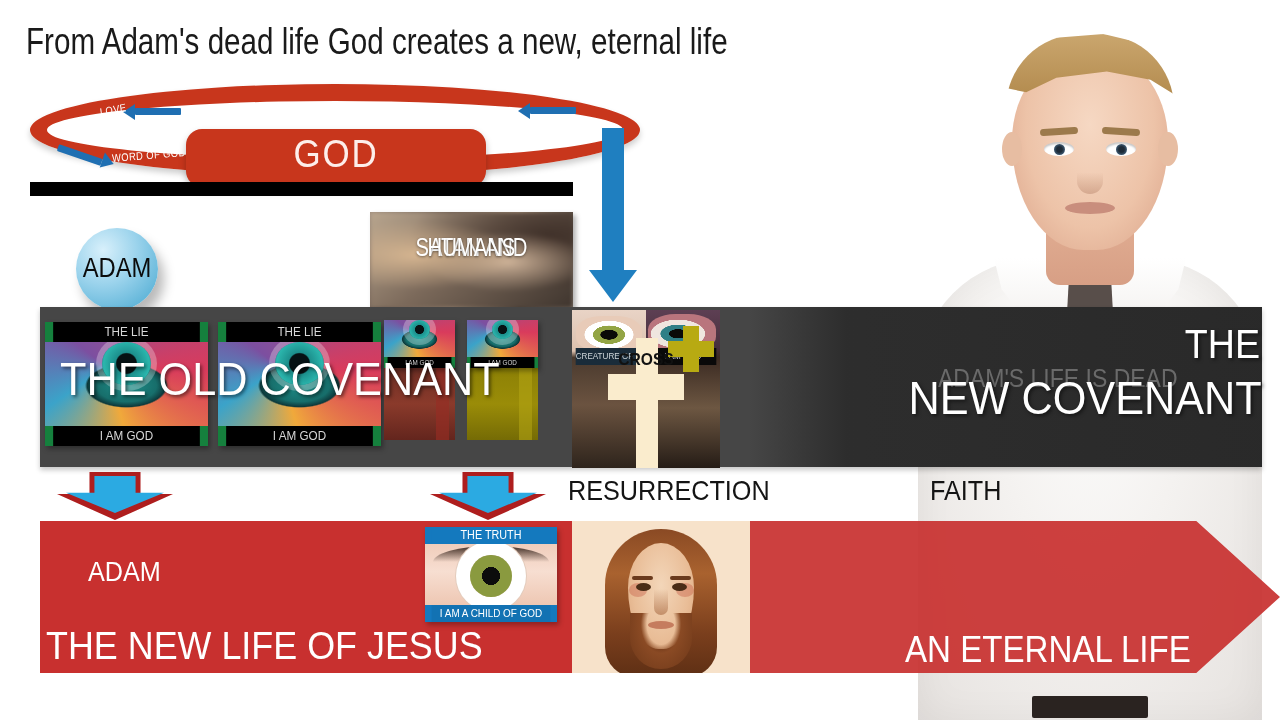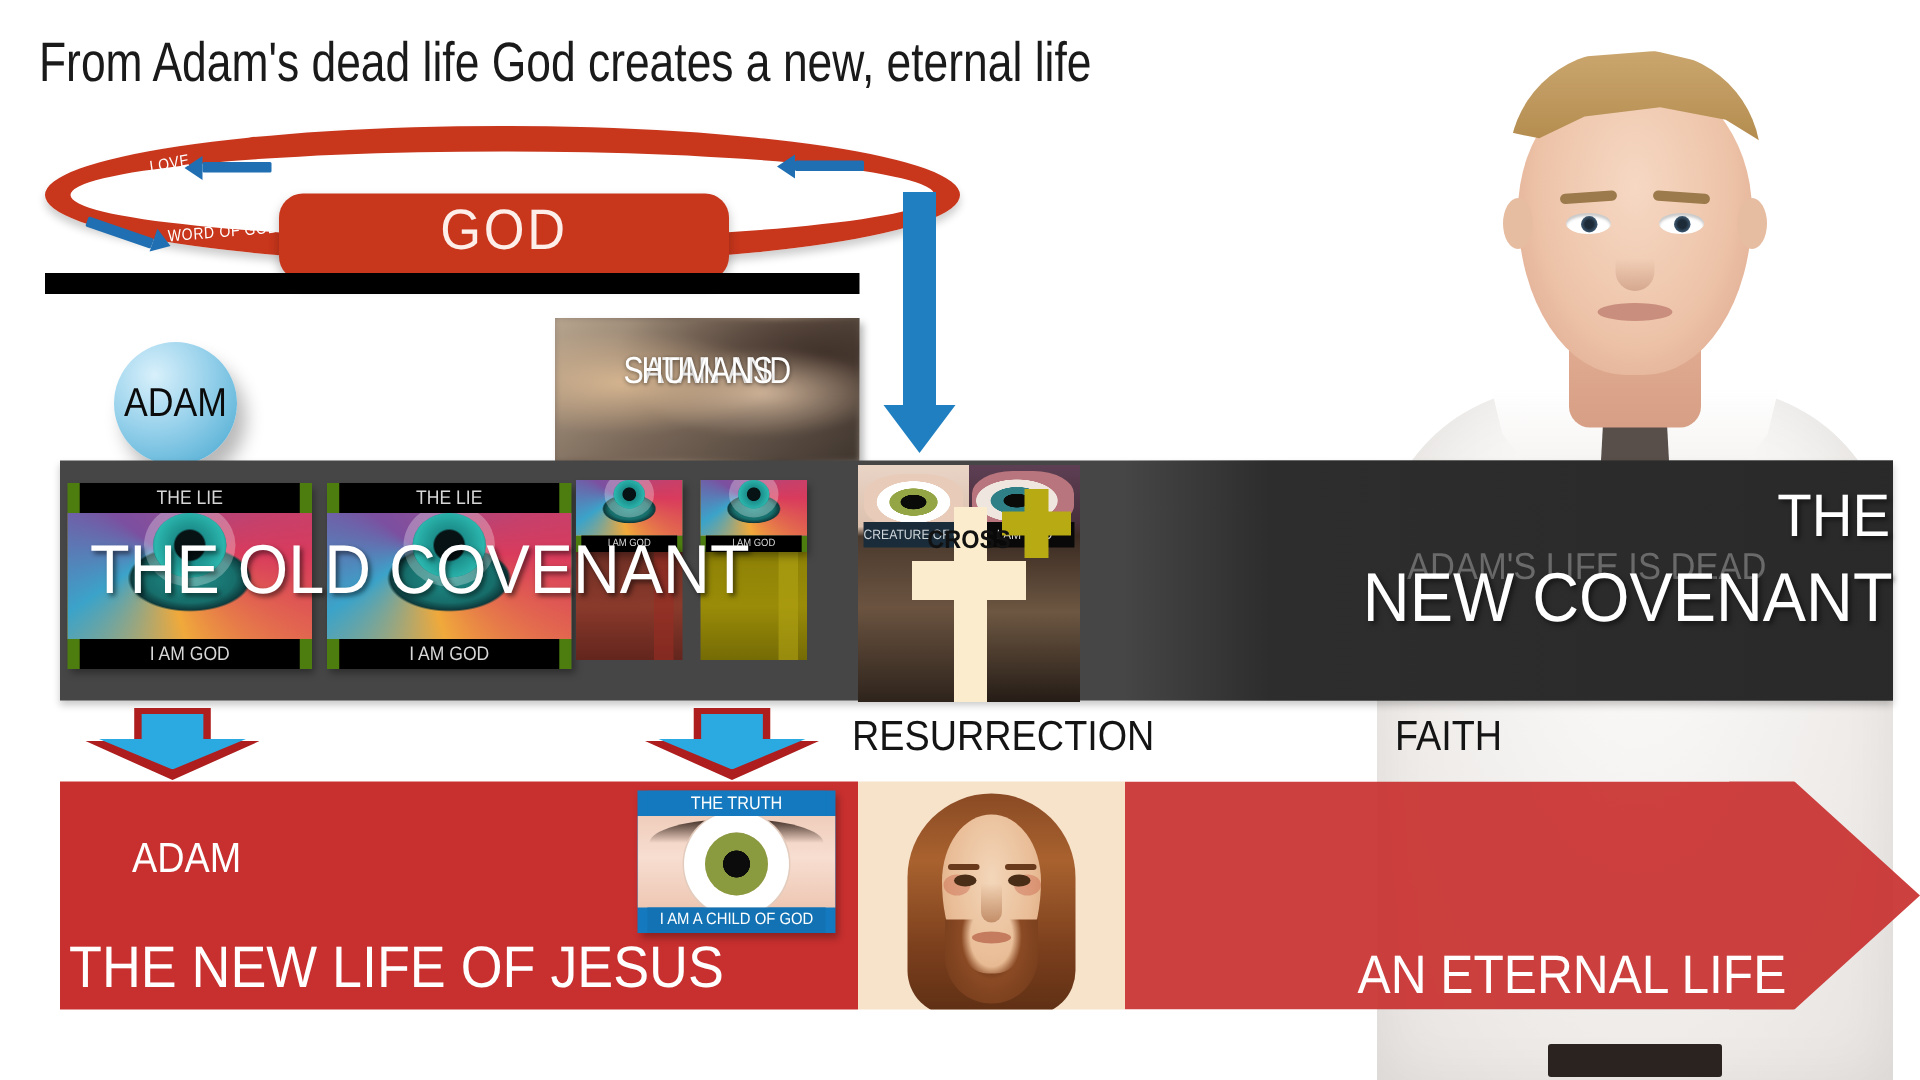--- a/index.html
+++ b/index.html
@@ -352,21 +352,21 @@
   .dark-band-right {
     position: absolute;
     left: 0; top: 0;
     width: 100%; height: 100%;
     background: linear-gradient(90deg, rgba(70,70,70,0) 58%, rgba(43,43,43,0.92) 66%, rgba(40,40,40,0.95) 100%);
   }
 
   
   .eyecard {
     position: absolute;
-    background: #4d7c0f;
+    background: #15803d;
     box-shadow: 2px 3px 5px rgba(0,0,0,0.35);
     overflow: hidden;
   }
   .eyecard .cap {
     position: absolute;
     left: 0; right: 0;
     text-align: center;
     color: #d7d7d7;
     background: #000;
     font-family: "Liberation Sans Narrow", "Liberation Sans", sans-serif;

